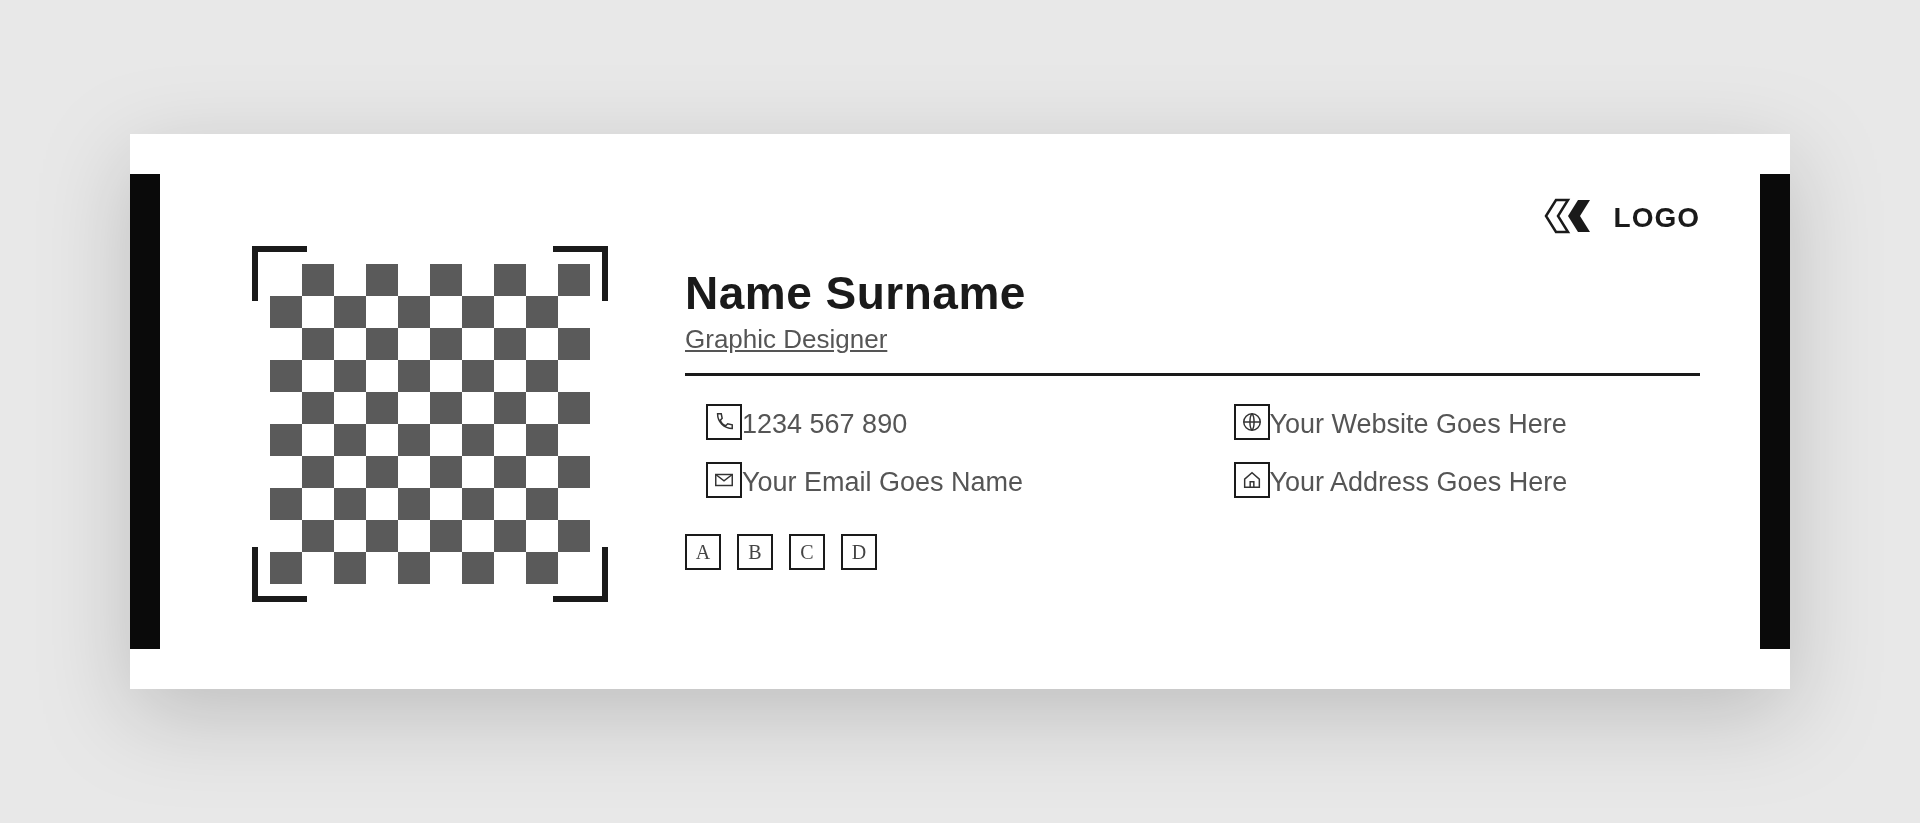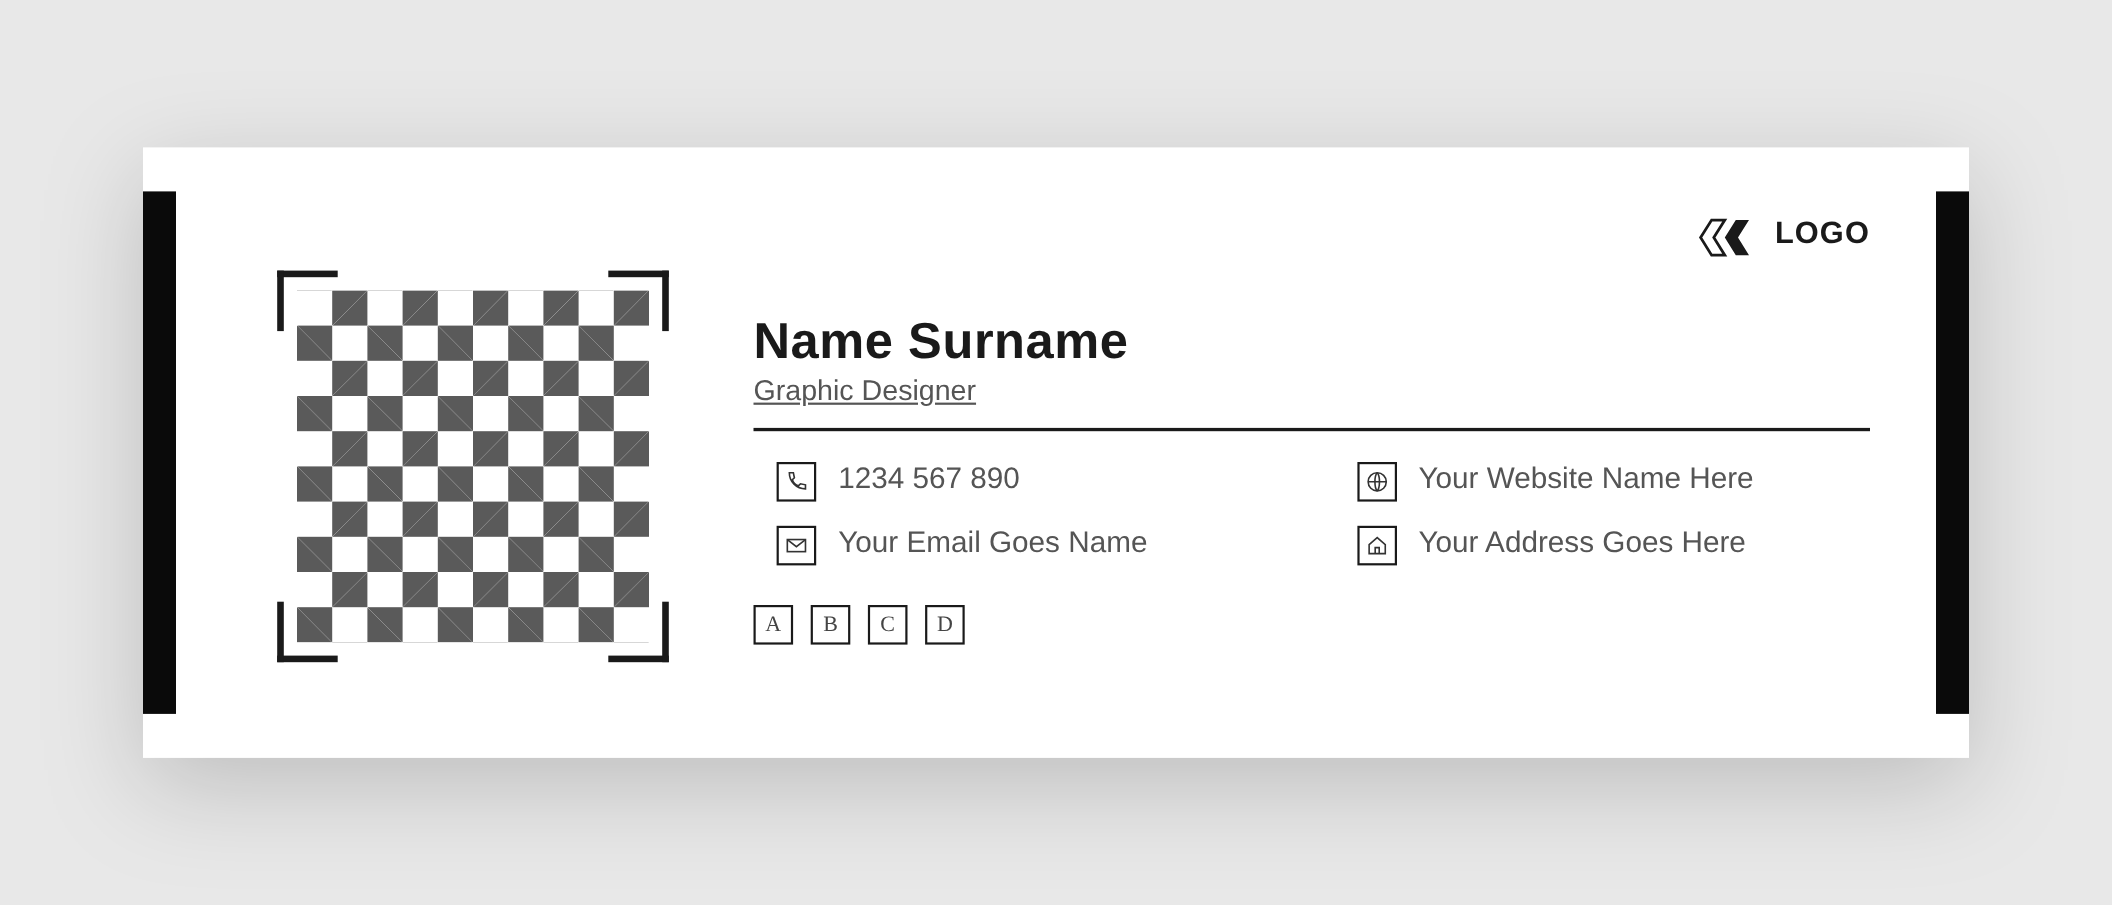--- a/index.html
+++ b/index.html
@@ -61,21 +61,21 @@
         linear-gradient(45deg, transparent 75%, #5a5a5a 75%),
         linear-gradient(-45deg, transparent 75%, #5a5a5a 75%);
       background-size: 64px 64px;
       background-position: 0 0, 0 32px, 32px -32px, -32px 0px;
       background-color: #fff;
     }
     .content {
       position: absolute;
       left: 555px;
       right: 90px;
-      top: 148px;
+      top: 132px;
     }
     .name {
       font-size: 46px;
       font-weight: 600;
       color: #1a1a1a;
       letter-spacing: 0.5px;
     }
     .role {
       font-size: 26px;
       color: #555;
@@ -91,22 +91,21 @@
     }
     .contact-grid {
       display: grid;
       grid-template-columns: 1fr 1fr;
       row-gap: 22px;
       column-gap: 40px;
       margin-bottom: 36px;
     }
     .contact-item {
       display: flex;
-      align-items: flex-start;
-      gap: 20px;
+      align-items: flex-end;
       padding-left: 21px;
     }
     .ibox {
       width: 36px;
       height: 36px;
       border: 2px solid #1a1a1a;
       display: flex;
       align-items: center;
       justify-content: center;
       flex-shrink: 0;
@@ -129,20 +128,21 @@
       justify-content: center;
       font-size: 20px;
       color: #444;
       font-family: Georgia, serif;
     }
     .logo {
       position: absolute;
       top: 62px;
       right: 90px;
       display: flex;
+      align-items: center;
       gap: 14px;
     }
     .logo-mark svg { width: 62px; height: 40px; }
     .logo-text {
       font-size: 28px;
       font-weight: 700;
       letter-spacing: 1px;
       color: #1a1a1a;
     }
   </style>
@@ -186,21 +186,21 @@
           </span>
           <span class="contact-text">1234 567 890</span>
         </div>
         <div class="contact-item">
           <span class="ibox">
             <svg viewBox="0 0 24 24">
                 <circle cx="12" cy="12" r="9"></circle>
                 <path d="M3 12h18M12 3c3 3 3 15 0 18M12 3c-3 3-3 15 0 18"></path>
               </svg>
           </span>
-          <span class="contact-text">Your Website Name Here</span>
+          <span class="contact-text">Your Website Goes Here</span>
         </div>
         <div class="contact-item">
           <span class="ibox">
             <svg viewBox="0 0 24 24">
                 <rect x="3" y="6" width="18" height="12"></rect>
                 <path d="M3 6l9 7 9-7"></path>
               </svg>
           </span>
           <span class="contact-text">Your Email Goes Name</span>
         </div>

